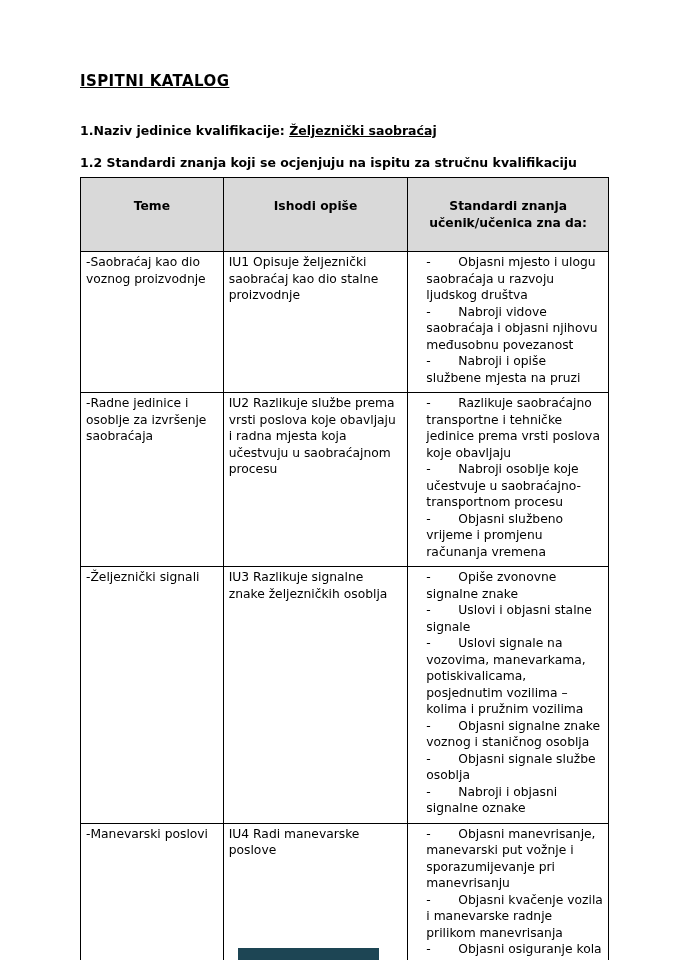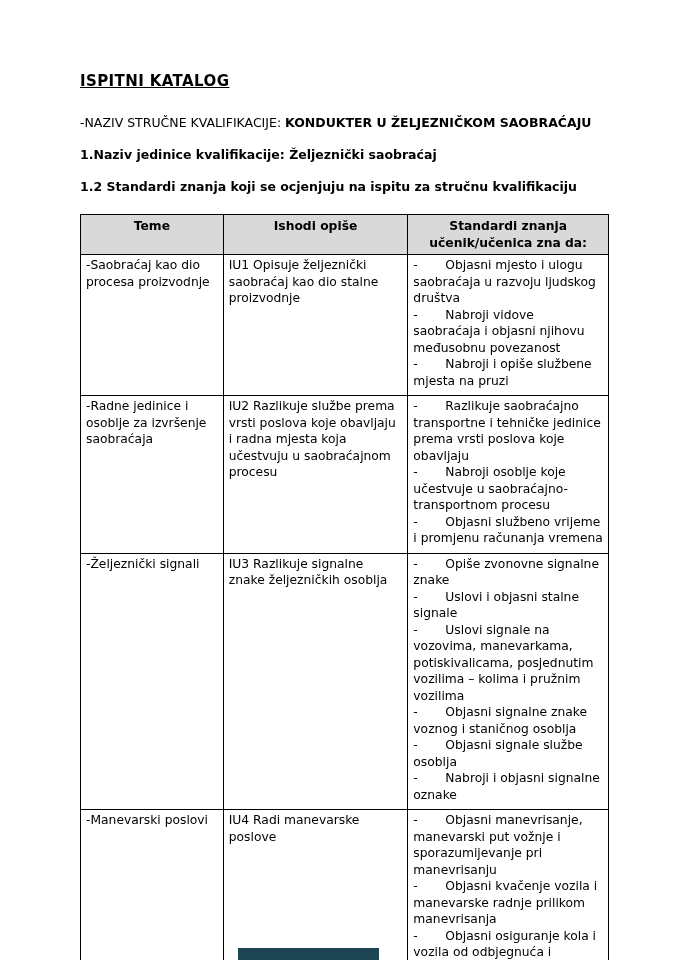--- a/index.html
+++ b/index.html
@@ -12,55 +12,55 @@
     color: #000;
     overflow: hidden;
   }
   .page { padding: 72px 70px 0 80px; }
 
   h1.doc-title {
     font-size: 15px;
     font-weight: bold;
     text-decoration: underline;
     letter-spacing: 0.4px;
-    margin-bottom: 24px;
+    margin-bottom: 32px;
   }
   p.para {
     font-size: 12.5px;
     line-height: 17px;
     margin-bottom: 15px;
   }
   .b { font-weight: bold; }
-  .u { }
+  .u { text-decoration: underline; }
 
   table.catalog {
     border-collapse: collapse;
     width: 529px;
     margin-top: 2px;
     font-size: 12.3px;
     line-height: 16.5px;
   }
   table.catalog col.c1 { width: 143px; }
   table.catalog col.c2 { width: 185px; }
   table.catalog col.c3 { width: 201px; }
   table.catalog th, table.catalog td {
     border: 1px solid #000;
     vertical-align: top;
     padding: 2px 5px 6px 5px;
   }
   table.catalog thead th {
     background: #d9d9d9;
     font-weight: bold;
     text-align: center;
-    padding: 3px 4px;
+    padding: 20px 4px;
     white-space: pre-line;
     vertical-align: top;
   }
   td.tema, td.ishod { padding-top: 3px; }
-  .std-item { margin-bottom: 0; }
+  .std-item { margin-bottom: 0; margin-left: 13px; }
   .dash {
     display: inline-block;
     width: 32px;
   }
   .dash::before { content: "-"; }
 
   .bottom-bar {
     position: absolute;
     left: 238px;
     bottom: 0;
@@ -69,44 +69,43 @@
     background: #1d4554;
   }
 </style>
 </head>
 <body>
 
 <div class="page">
 
   <h1 class="doc-title">ISPITNI KATALOG</h1>
 
-  <p class="para"><span>-NAZIV STRUČNE KVALIFIKACIJE: </span><span class="b">KONDUKTER U ŽELJEZNIČKOM SAOBRAĆAJU</span></p>
 
   <p class="para b"><span>1.Naziv jedinice kvalifikacije</span><span>: </span><span class="u">Željeznički saobraćaj</span></p>
 
 
-  <p class="para b" style="margin-bottom:19px;">1.2 Standardi znanja koji se ocjenjuju na ispitu za stručnu kvalifikaciju</p>
+  <p class="para b" style="margin-bottom:6px;">1.2 Standardi znanja koji se ocjenjuju na ispitu za stručnu kvalifikaciju</p>
 
   <table class="catalog">
     <colgroup>
         <col class="c1">
         <col class="c2">
         <col class="c3">
       </colgroup>
     <thead>
       <tr>
         <th>Teme</th>
         <th>Ishodi opiše</th>
         <th>Standardi znanja
 učenik/učenica zna da:</th>
       </tr>
     </thead>
     <tbody>
       <tr>
-        <td class="tema">-Saobraćaj kao dio procesa proizvodnje</td>
+        <td class="tema">-Saobraćaj kao dio voznog proizvodnje</td>
         <td class="ishod">IU1 Opisuje  željeznički saobraćaj kao dio stalne proizvodnje</td>
         <td>
           <div class="std-item"><span class="dash"></span><span>Objasni mjesto i ulogu saobraćaja u razvoju ljudskog društva</span></div>
           <div class="std-item"><span class="dash"></span><span>Nabroji vidove saobraćaja i objasni njihovu međusobnu povezanost</span></div>
           <div class="std-item"><span class="dash"></span><span>Nabroji i opiše službene mjesta na pruzi</span></div>
         </td>
       </tr>
       <tr>
         <td class="tema">-Radne jedinice i osoblje za izvršenje saobraćaja</td>
         <td class="ishod">IU2 Razlikuje službe prema vrsti poslova koje obavljaju i radna mjesta koja učestvuju u saobraćajnom procesu</td>

